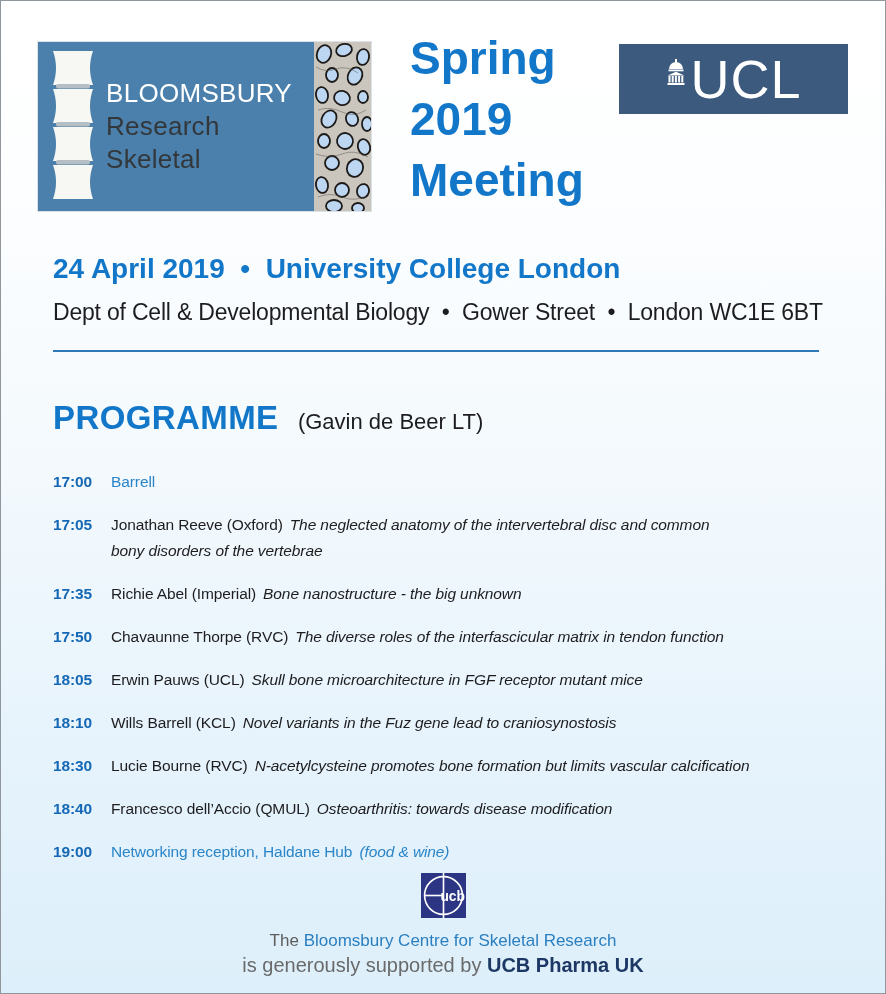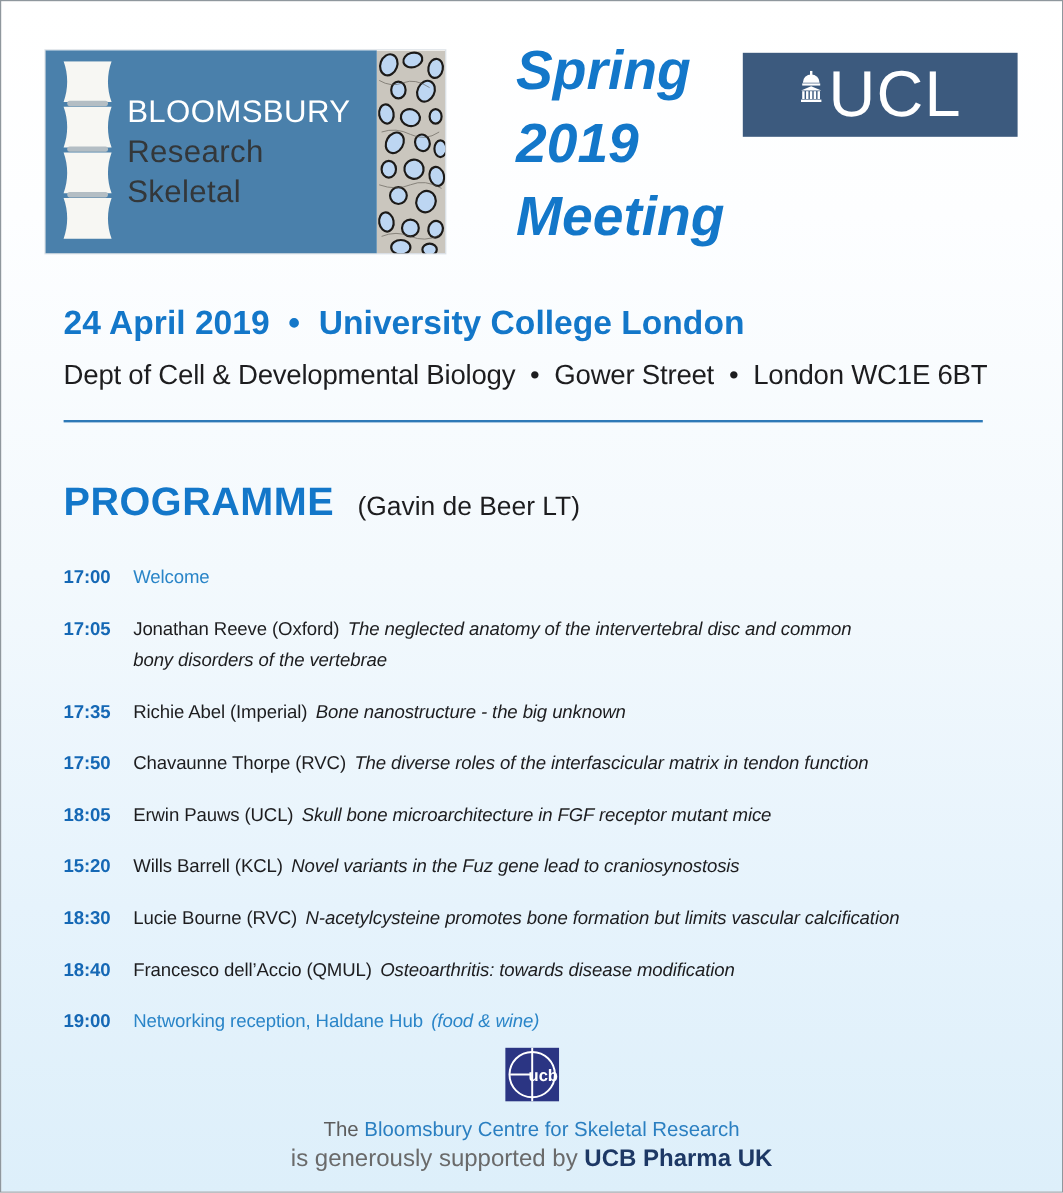--- a/index.html
+++ b/index.html
@@ -17,21 +17,21 @@
   
   .bcsr-logo { position:absolute; left:37px; top:41px; width:333px; height:169px; display:flex; box-shadow:0 0 0 1px rgba(120,140,160,0.25); }
   .bcsr-main { background:#4a80ab; width:276px; display:flex; align-items:center; padding-left:12px; box-sizing:border-box; }
   .vertebrae { width:46px; height:152px; flex:none; margin-right:10px; }
   .bcsr-text { font-weight:normal; font-size:26px; line-height:33px; letter-spacing:0.3px; white-space:nowrap; }
   .bcsr-white { color:#ffffff; }
   .bcsr-for { font-style:italic; margin-left:7px; }
   .bcsr-dark { color:#33373a; }
   .bone-strip { width:57px; height:169px; flex:none; display:block; }
 
-  .title-block { position:absolute; left:429px; top:27px; font-size:46px; font-weight:bold; color:#1377c9; line-height:61px;font-style:italic; }
+  .title-block { position:absolute; left:409px; top:27px; font-size:46px; font-weight:bold; color:#1377c9; line-height:61px; }
 
   .ucl-logo { position:absolute; left:618px; top:43px; width:229px; height:70px; background:#3c5a7e;
               display:flex; align-items:center; justify-content:center; }
   .ucl-portico { width:22px; height:26px; margin-right:3px; margin-bottom:14px; }
   .ucl-text { color:#ffffff; font-size:54px; font-weight:normal; letter-spacing:1px; line-height:1; }
 
   
   .event-info { position:absolute; left:52px; top:252px; width:782px; }
   .date-line { font-size:28px; font-weight:bold; color:#1377c9; }
   .address-line { font-size:23px; color:#1d1d1f; margin-top:14px; letter-spacing:-0.2px; }
@@ -151,21 +151,21 @@
 
   <div class="programme">
     <div class="prog-head">
       <span class="prog-title">PROGRAMME</span>
       <span class="prog-venue">(Gavin de Beer LT)</span>
     </div>
     <div id="prog-list">
   <div class="prog-item highlight">
     <span class="time">17:00</span>
     <span class="desc">
-      <span class="speaker">Welcome</span>
+      <span class="speaker">Barrell</span>
       
     </span>
   </div>
 
   <div class="prog-item">
     <span class="time">17:05</span>
     <span class="desc">
       <span class="speaker">Jonathan Reeve (Oxford)</span><em class="talk-title">The neglected anatomy of the intervertebral disc and common</em>
       <div class="talk-title-cont">bony disorders of the vertebrae</div>
     </span>
@@ -189,21 +189,21 @@
 
   <div class="prog-item">
     <span class="time">18:05</span>
     <span class="desc">
       <span class="speaker">Erwin Pauws (UCL)</span><em class="talk-title">Skull bone microarchitecture in FGF receptor mutant mice</em>
       
     </span>
   </div>
 
   <div class="prog-item">
-    <span class="time">15:20</span>
+    <span class="time">18:10</span>
     <span class="desc">
       <span class="speaker">Wills Barrell (KCL)</span><em class="talk-title">Novel variants in the Fuz gene lead to craniosynostosis</em>
       
     </span>
   </div>
 
   <div class="prog-item">
     <span class="time">18:30</span>
     <span class="desc">
       <span class="speaker">Lucie Bourne (RVC)</span><em class="talk-title">N-acetylcysteine promotes bone formation but limits vascular calcification</em>

